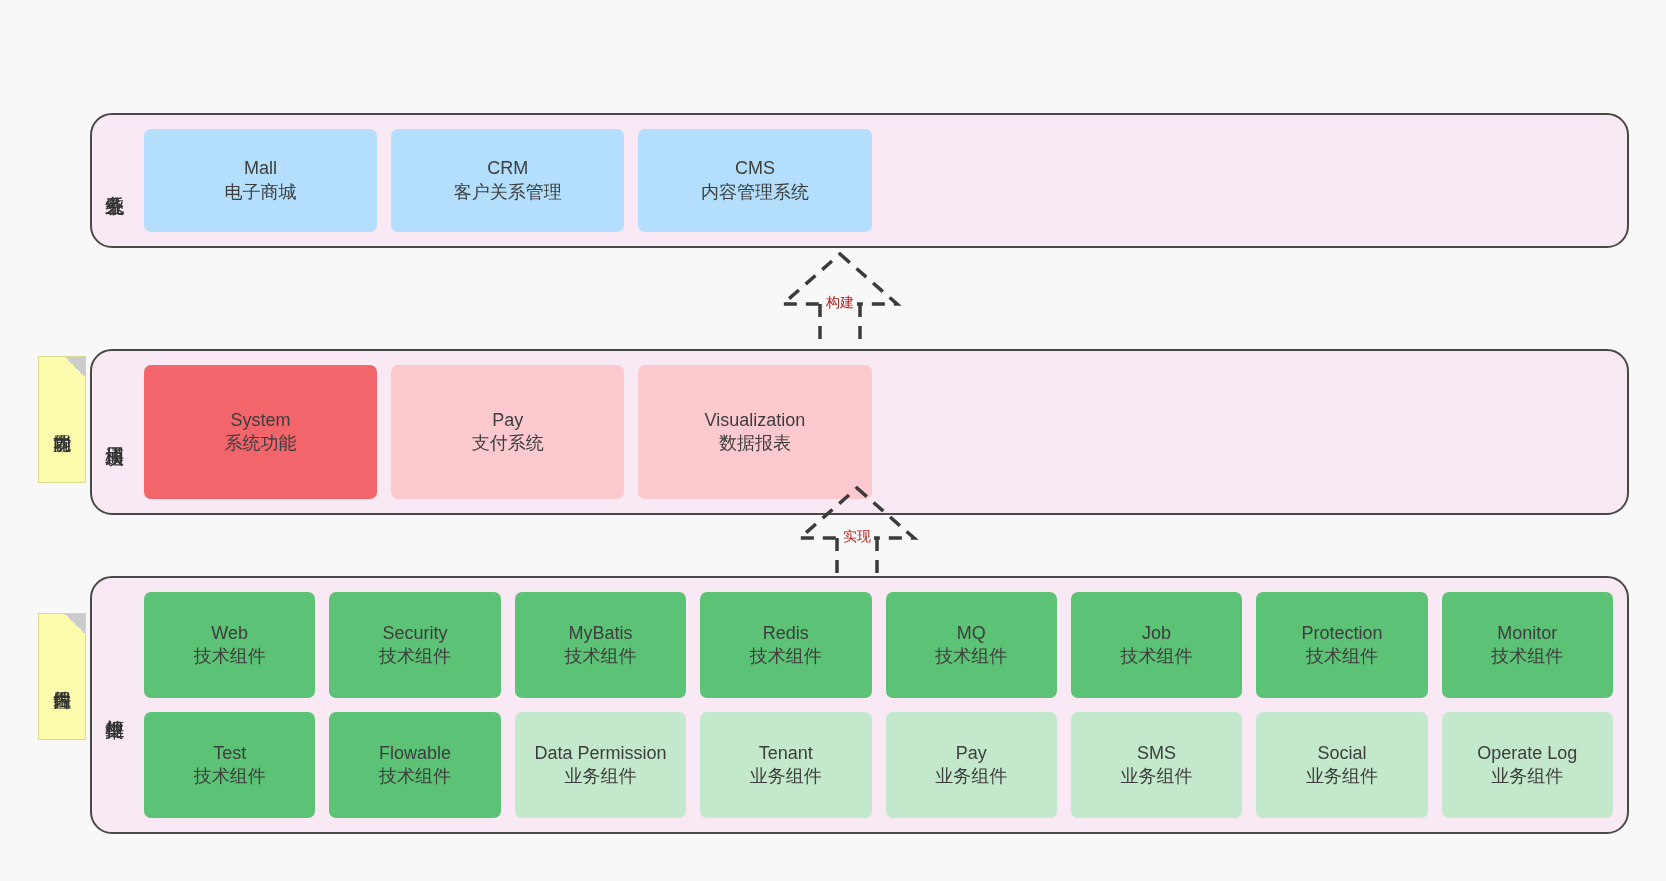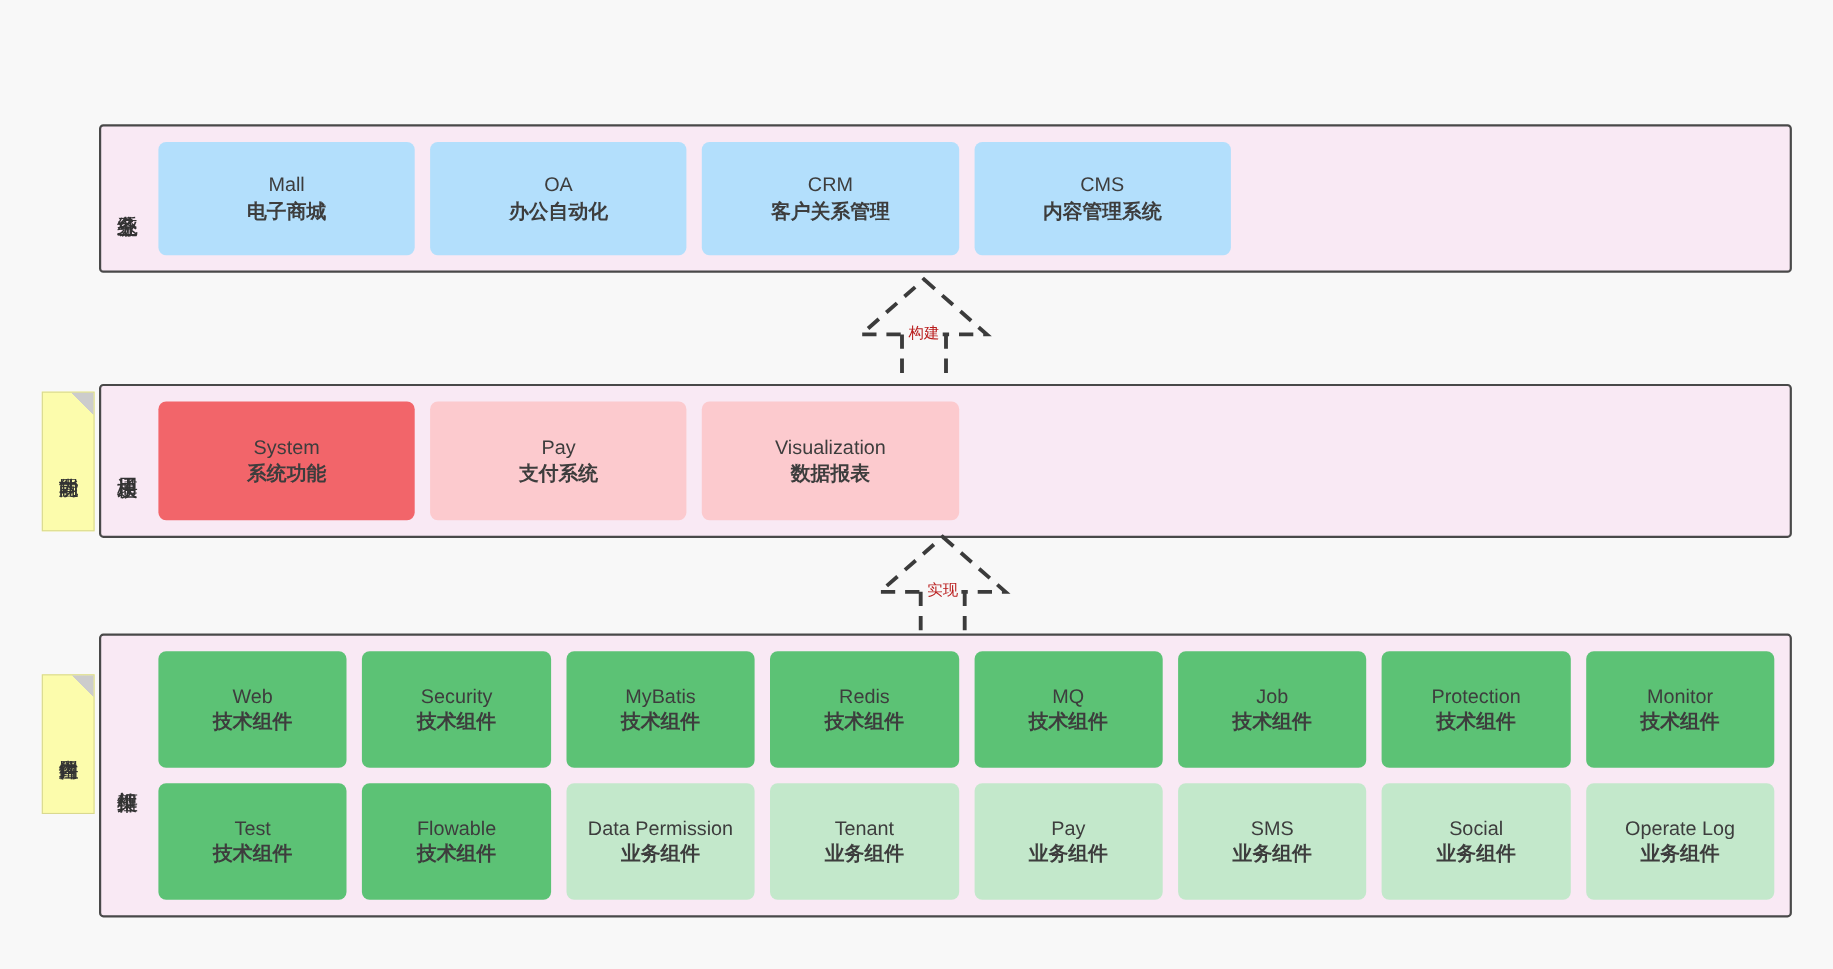--- a/index.html
+++ b/index.html
@@ -15,26 +15,26 @@
     color: #333333;
     overflow: hidden;
   }
 
   
   .layer {
     position: absolute;
     box-sizing: border-box;
     background: #f9e9f4;
     border: 2px solid #494949;
-    border-radius: 4px;
+    border-radius: 22px;
     display: flex;
     align-items: stretch;
   }
   #layer-business { left: 90px;  top: 113px; width: 1539px; height: 135px; }
-  #layer-common   { left: 90px;  top: 349px; width: 1539px; height: 140px; }
+  #layer-common   { left: 90px;  top: 349px; width: 1539px; height: 166px; }
   #layer-framework{ left: 90px;  top: 576px; width: 1539px; height: 258px; }
 
   
   .layer-title {
     width: 46px;
     flex: 0 0 46px;
     display: flex;
     align-items: center;
     justify-content: center;
     font-size: 19px;
@@ -66,21 +66,21 @@
     justify-content: center;
     text-align: center;
     font-size: 18px;
     line-height: 1.30;
     color: #3d3d3d;
     padding: 2px 4px;
     box-sizing: border-box;
     overflow: hidden;
   }
   .card .card-name { white-space: normal; }
-  .card .card-sub  { white-space: nowrap; font-weight: bold; }
+  .card .card-sub  { white-space: nowrap; }
 
   
   .c-blue        { background: #b3dffc; }
   .c-red         { background: #f2656a; }
   .c-pink        { background: #fccace; }
   .c-green       { background: #5cc275; }
   .c-green-light { background: #c3e8cb; }
 
   
   .note {
@@ -136,24 +136,20 @@
 <body>
 
 <div class="layer" id="layer-business">
   <div class="layer-title">业务系统</div>
   <div class="cards cols-6">
     <div class="card c-blue">
       <span class="card-name">Mall</span>
       <span class="card-sub">电子商城</span>
     </div>
     <div class="card c-blue">
-      <span class="card-name">OA</span>
-      <span class="card-sub">办公自动化</span>
-    </div>
-    <div class="card c-blue">
       <span class="card-name">CRM</span>
       <span class="card-sub">客户关系管理</span>
     </div>
     <div class="card c-blue">
       <span class="card-name">CMS</span>
       <span class="card-sub">内容管理系统</span>
     </div>
   </div>
 </div>
 

